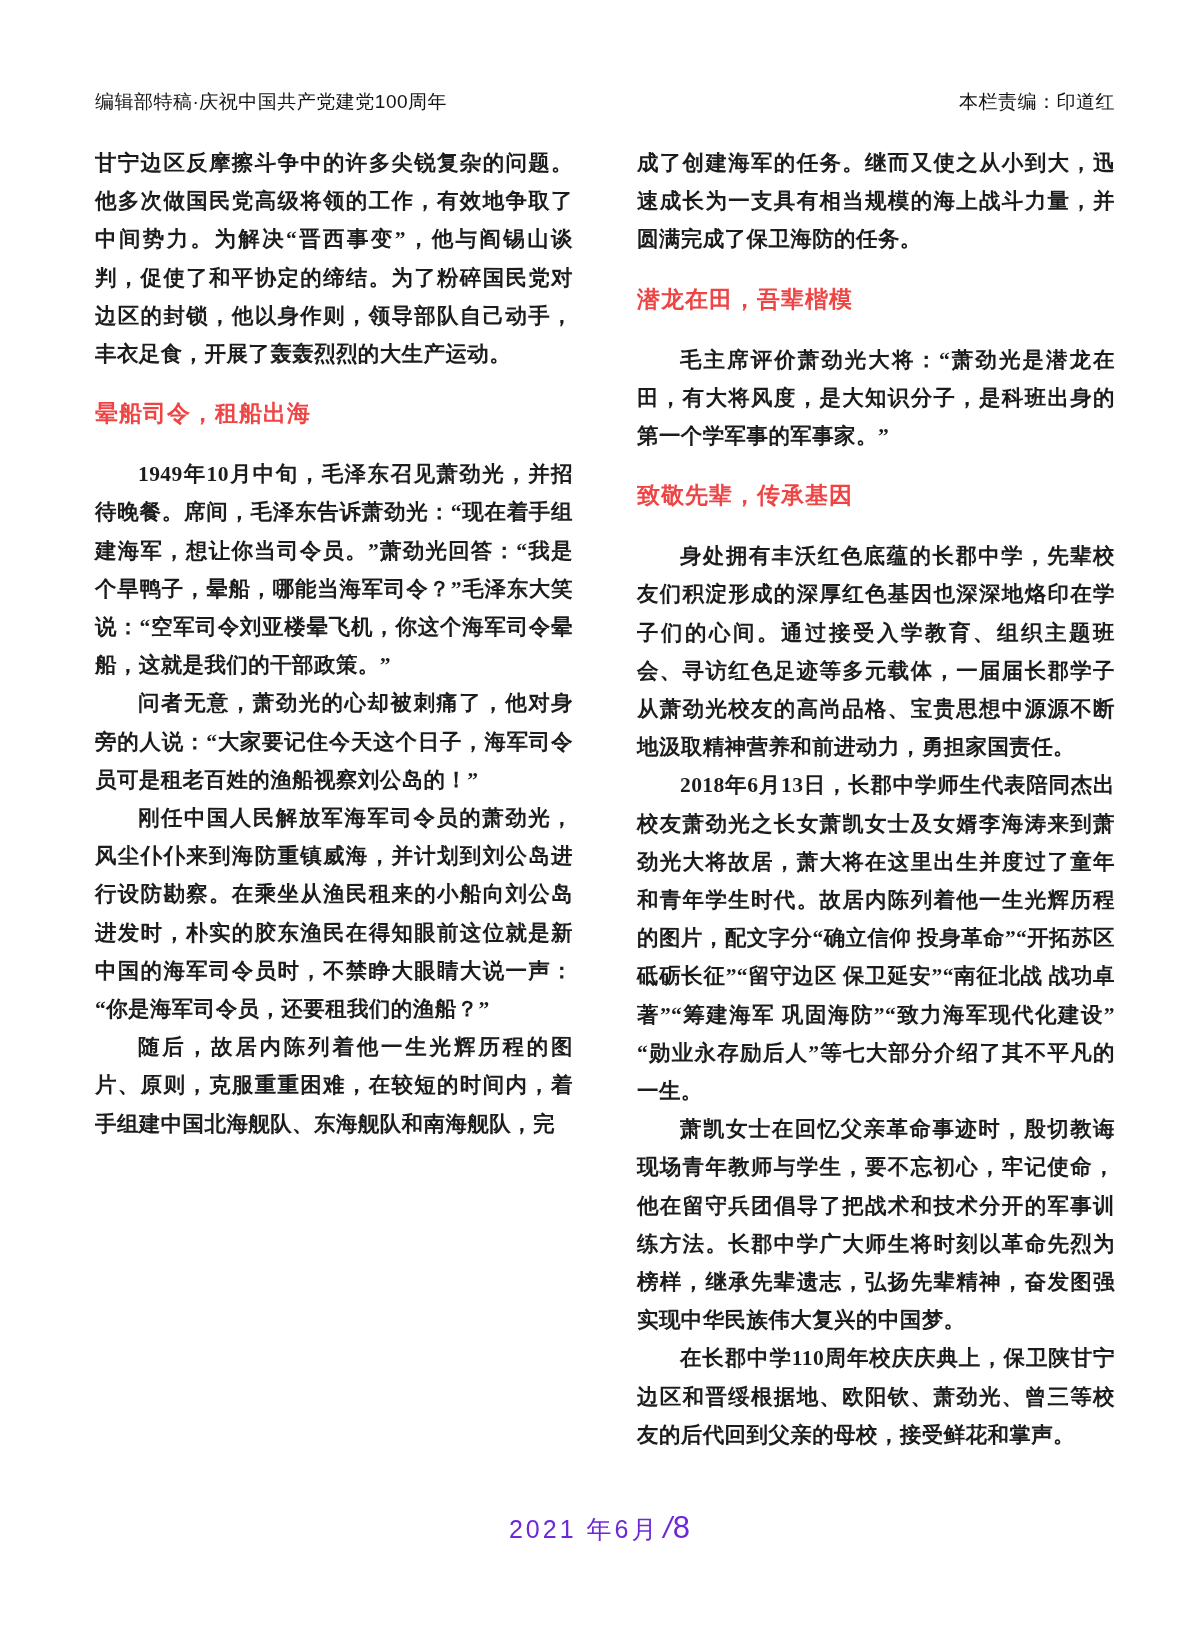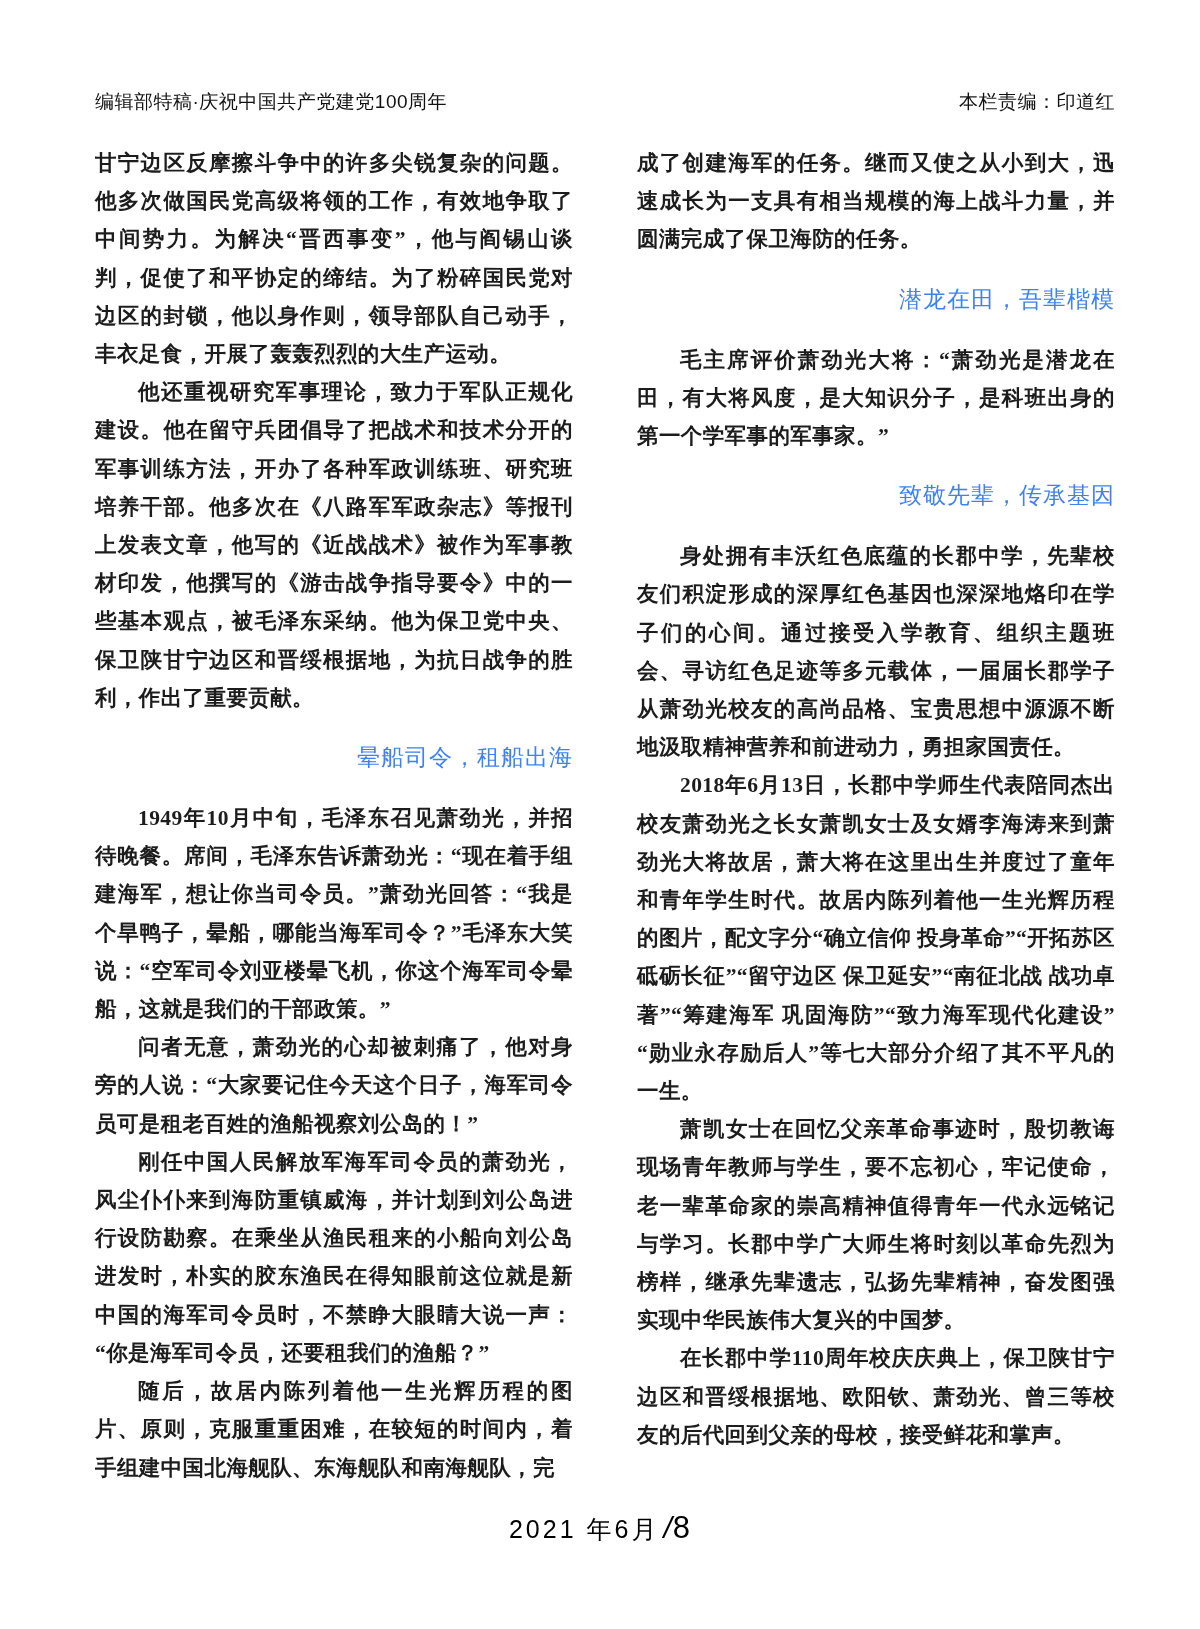--- a/index.html
+++ b/index.html
@@ -53,38 +53,38 @@
     letter-spacing: 0.4px;
     text-indent: 2em;
     color: #1c1c1c;
     font-weight: bold;
   }
   .col p.cont {
     text-indent: 0;
   }
   .section-heading {
     margin: 23px 0 25px 0;
-    text-align: right;
+    text-align: left;
     font-family: "Liberation Sans", "DejaVu Sans", sans-serif;
-    font-weight: 400;
+    font-weight: 700;
     font-size: 23px;
     line-height: 34px;
     letter-spacing: 1px;
-    color: #3b82f6;
+    color: #ef4444;
   }
   
   .page-footer {
     position: absolute;
     left: 0;
     top: 1510px;
     width: 1200px;
     text-align: center;
     font-family: "Liberation Sans", "DejaVu Sans", sans-serif;
     font-weight: 400;
-    color: #000000;
+    color: #6d28d9;
   }
   .page-footer .footer-date {
     font-size: 25px;
     letter-spacing: 3px;
   }
   .page-footer .footer-slash {
     font-size: 30px;
     font-style: italic;
     padding: 0 1px 0 4px;
   }
@@ -100,36 +100,35 @@
 
   <div class="running-header">
     <span>编辑部特稿·庆祝中国共产党建党100周年</span>
     <span>本栏责编：印道红</span>
   </div>
 
   <div class="columns">
 
     <div class="col">
       <p class="cont">甘宁边区反摩擦斗争中的许多尖锐复杂的问题。他多次做国民党高级将领的工作，有效地争取了中间势力。为解决“晋西事变”，他与阎锡山谈判，促使了和平协定的缔结。为了粉碎国民党对边区的封锁，他以身作则，领导部队自己动手，丰衣足食，开展了轰轰烈烈的大生产运动。</p>
-      <p>他还重视研究军事理论，致力于军队正规化建设。他在留守兵团倡导了把战术和技术分开的军事训练方法，开办了各种军政训练班、研究班培养干部。他多次在《八路军军政杂志》等报刊上发表文章，他写的《近战战术》被作为军事教材印发，他撰写的《游击战争指导要令》中的一些基本观点，被毛泽东采纳。他为保卫党中央、保卫陕甘宁边区和晋绥根据地，为抗日战争的胜利，作出了重要贡献。</p>
       <h3 class="section-heading">晕船司令，租船出海</h3>
       <p>1949年10月中旬，毛泽东召见萧劲光，并招待晚餐。席间，毛泽东告诉萧劲光：“现在着手组建海军，想让你当司令员。”萧劲光回答：“我是个旱鸭子，晕船，哪能当海军司令？”毛泽东大笑说：“空军司令刘亚楼晕飞机，你这个海军司令晕船，这就是我们的干部政策。”</p>
       <p>问者无意，萧劲光的心却被刺痛了，他对身旁的人说：“大家要记住今天这个日子，海军司令员可是租老百姓的渔船视察刘公岛的！”</p>
       <p>刚任中国人民解放军海军司令员的萧劲光，风尘仆仆来到海防重镇威海，并计划到刘公岛进行设防勘察。在乘坐从渔民租来的小船向刘公岛进发时，朴实的胶东渔民在得知眼前这位就是新中国的海军司令员时，不禁睁大眼睛大说一声：“你是海军司令员，还要租我们的渔船？”</p>
       <p>随后，故居内陈列着他一生光辉历程的图片、原则，克服重重困难，在较短的时间内，着手组建中国北海舰队、东海舰队和南海舰队，完</p>
     </div>
 
     <div class="col">
       <p class="cont">成了创建海军的任务。继而又使之从小到大，迅速成长为一支具有相当规模的海上战斗力量，并圆满完成了保卫海防的任务。</p>
       <h3 class="section-heading">潜龙在田，吾辈楷模</h3>
       <p>毛主席评价萧劲光大将：“萧劲光是潜龙在田，有大将风度，是大知识分子，是科班出身的第一个学军事的军事家。”</p>
       <h3 class="section-heading">致敬先辈，传承基因</h3>
       <p>身处拥有丰沃红色底蕴的长郡中学，先辈校友们积淀形成的深厚红色基因也深深地烙印在学子们的心间。通过接受入学教育、组织主题班会、寻访红色足迹等多元载体，一届届长郡学子从萧劲光校友的高尚品格、宝贵思想中源源不断地汲取精神营养和前进动力，勇担家国责任。</p>
       <p>2018年6月13日，长郡中学师生代表陪同杰出校友萧劲光之长女萧凯女士及女婿李海涛来到萧劲光大将故居，萧大将在这里出生并度过了童年和青年学生时代。故居内陈列着他一生光辉历程的图片，配文字分“确立信仰 投身革命”“开拓苏区 砥砺长征”“留守边区 保卫延安”“南征北战 战功卓著”“筹建海军 巩固海防”“致力海军现代化建设”“勋业永存励后人”等七大部分介绍了其不平凡的一生。</p>
-      <p>萧凯女士在回忆父亲革命事迹时，殷切教诲现场青年教师与学生，要不忘初心，牢记使命，老一辈革命家的崇高精神值得青年一代永远铭记与学习。长郡中学广大师生将时刻以革命先烈为榜样，继承先辈遗志，弘扬先辈精神，奋发图强实现中华民族伟大复兴的中国梦。</p>
+      <p>萧凯女士在回忆父亲革命事迹时，殷切教诲现场青年教师与学生，要不忘初心，牢记使命，他在留守兵团倡导了把战术和技术分开的军事训练方法。长郡中学广大师生将时刻以革命先烈为榜样，继承先辈遗志，弘扬先辈精神，奋发图强实现中华民族伟大复兴的中国梦。</p>
       <p>在长郡中学110周年校庆庆典上，保卫陕甘宁边区和晋绥根据地、欧阳钦、萧劲光、曾三等校友的后代回到父亲的母校，接受鲜花和掌声。</p>
     </div>
 
   </div>
 
   <div class="page-footer">
     <span class="footer-date">2021 年6月</span><span class="footer-slash">/</span><span class="footer-pagenum">8</span>
   </div>
 
 </div>

